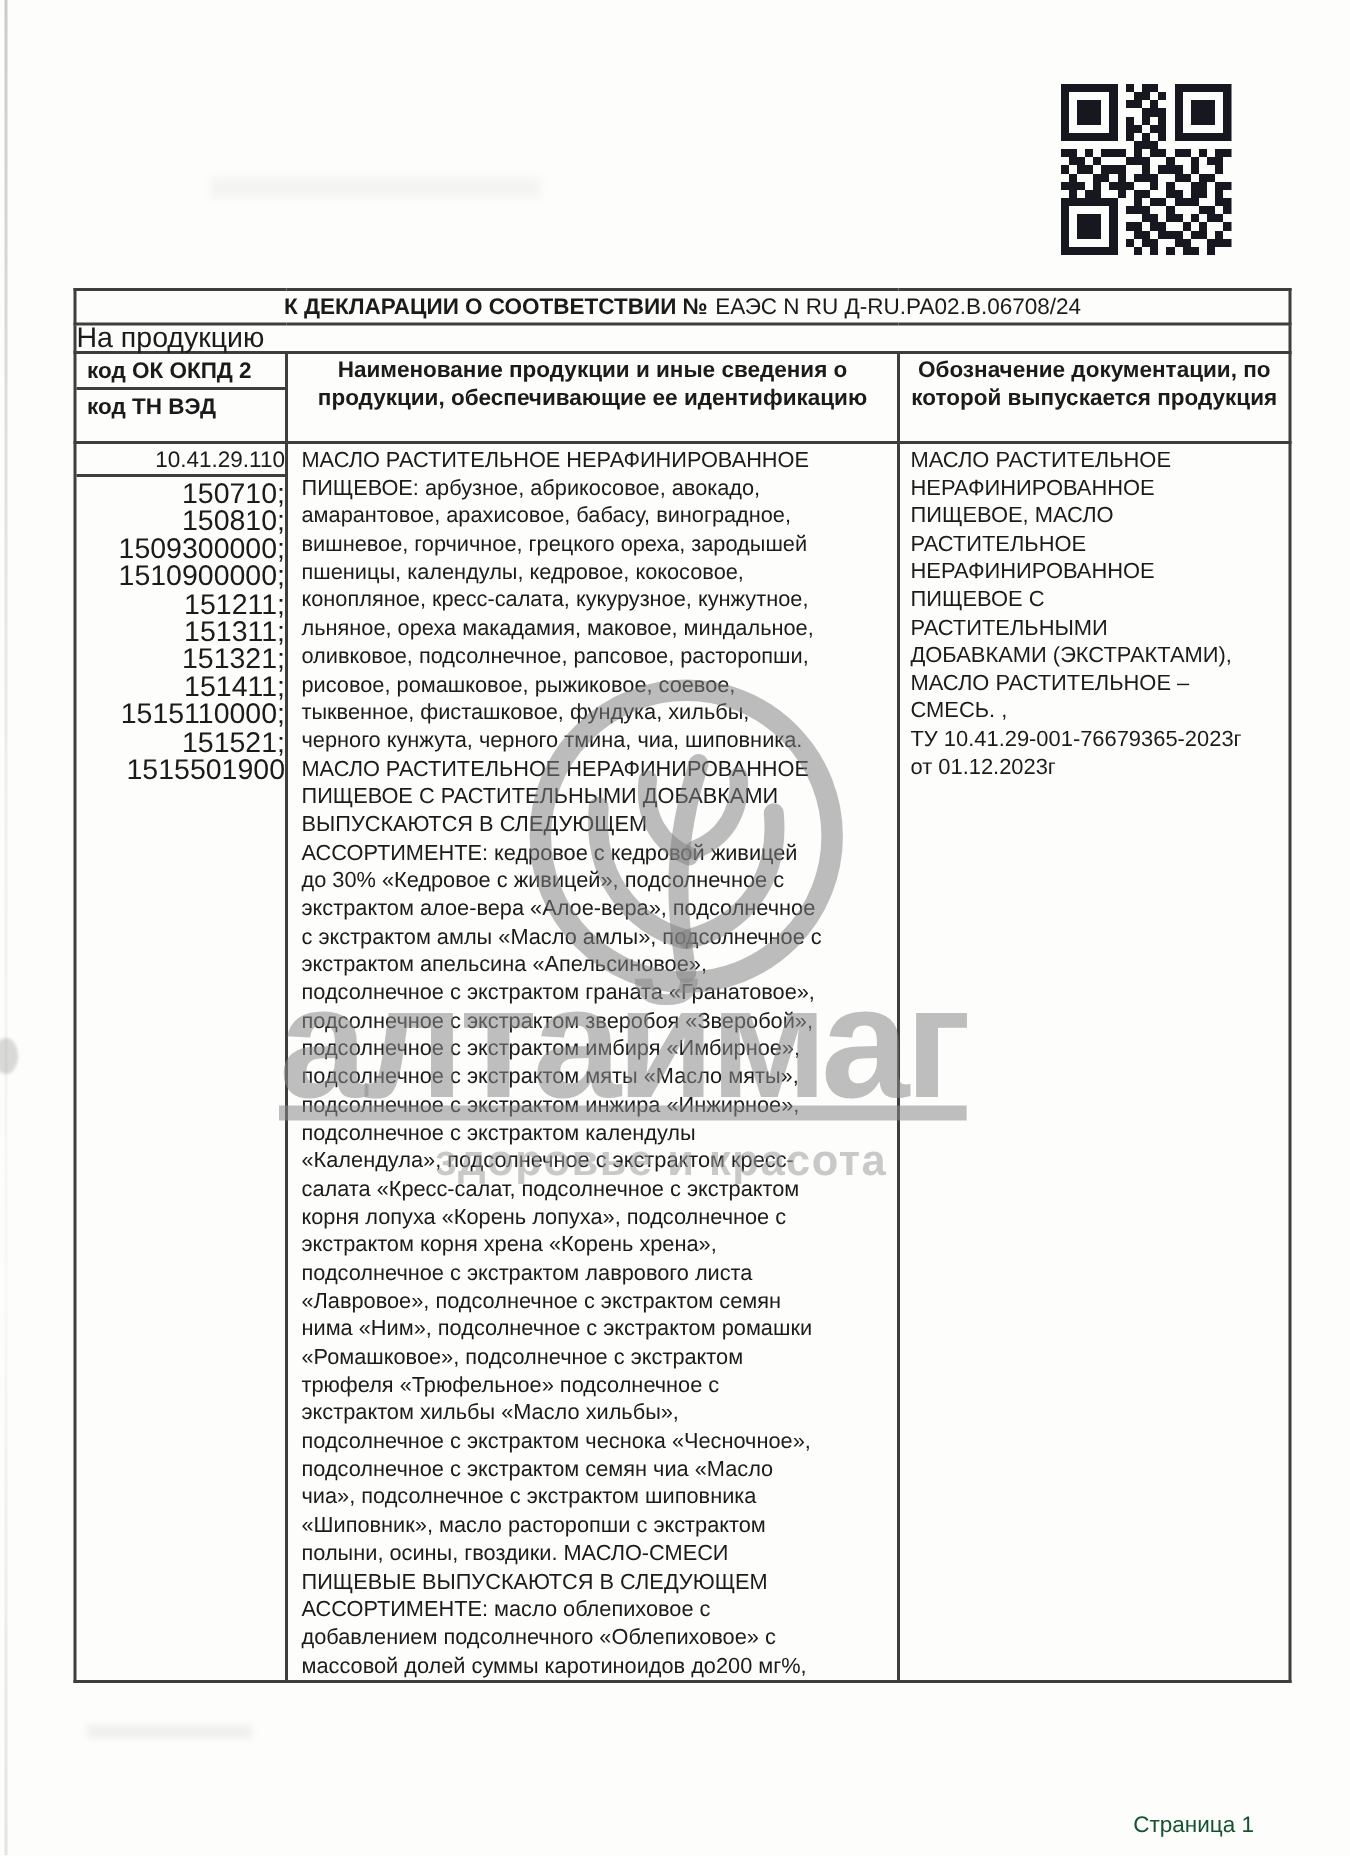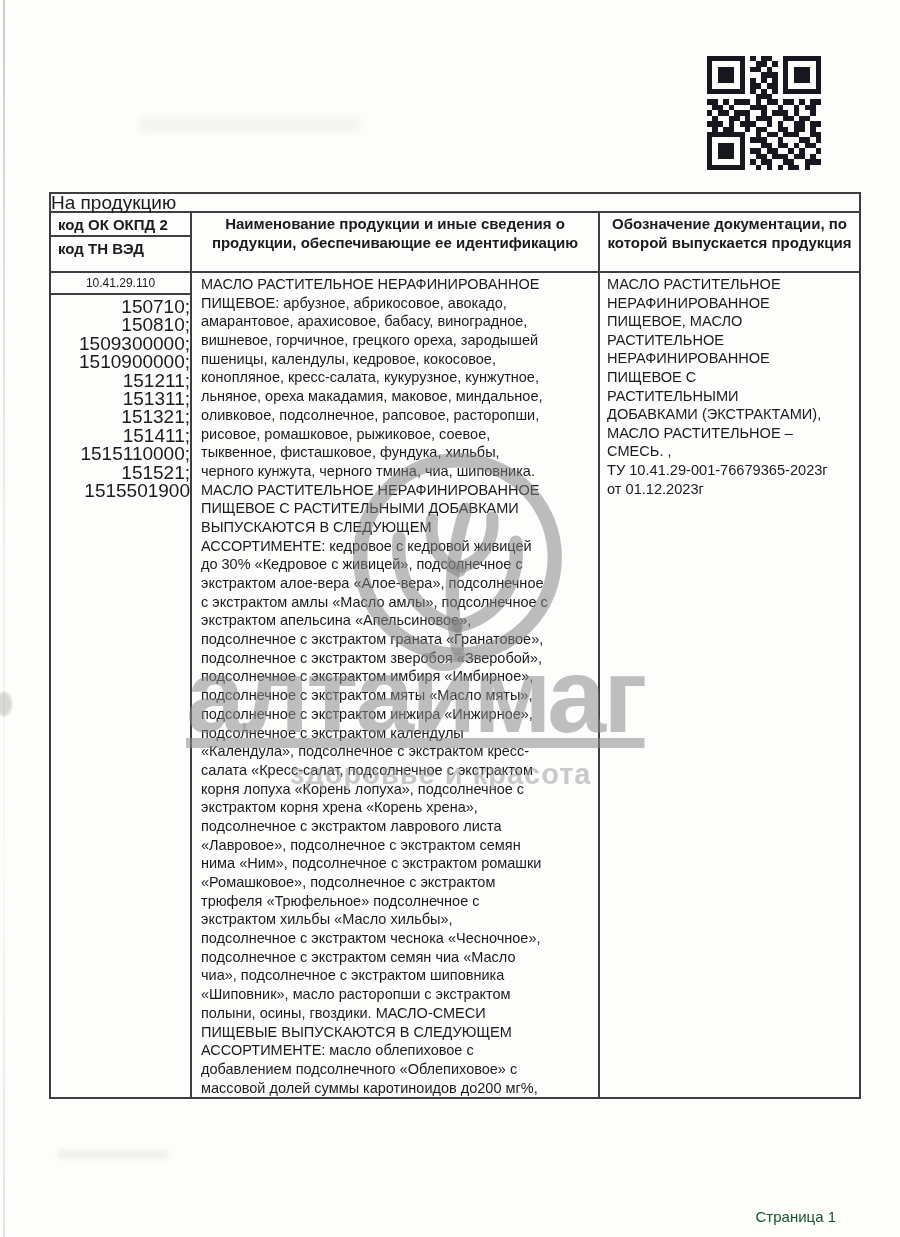--- a/index.html
+++ b/index.html
@@ -41,21 +41,21 @@
   .r2 td{height:20px;text-align:center;font-size:15px;line-height:21px;white-space:nowrap;}
   .r2 .lbl{font-weight:bold;}
   .r2 .num{margin-left:5px;font-weight:normal;}
   .r3 td{height:16px;text-align:left;font-size:19px;line-height:17px;}
   .rhead td{height:56px;font-weight:bold;font-size:15px;}
   .c1h{padding:0;}
   .c1h-top{height:22px;line-height:23px;border-bottom:2px solid #3e3e3e;padding-left:7px;}
   .c1h-bot{line-height:21px;padding-left:7px;padding-top:1px;}
   .c2h,.c3h{text-align:center;line-height:18.5px;padding-top:2px !important;border-radius:28px;}
   .rdata td{height:820px;}
-  .okpd{height:20px;line-height:21px;border-bottom:2px solid #3e3e3e;text-align:center;font-size:12px;}
+  .okpd{height:20px;line-height:21px;border-bottom:2px solid #3e3e3e;text-align:right;font-size:15px;}
   .tnved{padding-top:3px;text-align:right;font-size:19px;line-height:18.4px;white-space:pre-line;}
   .c2d{padding:2px 8px 0 9px !important;font-size:14.5px;line-height:18.68px;white-space:pre-line;text-align:left;}
   .c3d{padding:2px 4px 0 7px !important;font-size:14.6px;line-height:18.6px;white-space:pre-line;text-align:left;}
 
   
   .wm-emblem{
     position:absolute;left:350px;top:450px;width:215px;height:215px;
     color:rgba(128,128,128,.52);pointer-events:none;
   }
   .wm-brand{
@@ -334,20 +334,23 @@
       <rect x="18" y="20" width="1" height="1"></rect>
     </svg>
 
   <table class="doc-table">
     <colgroup>
       <col style="width:141px">
       <col style="width:408px">
       <col style="width:261px">
     </colgroup>
     <tbody>
+    <tr class="r2">
+      <td colspan="3"><span class="lbl">К ДЕКЛАРАЦИИ О СООТВЕТСТВИИ №</span><span class="num">ЕАЭС N RU Д-RU.РА02.В.06708/24</span></td>
+    </tr>
     <tr class="r3">
       <td colspan="3">На продукцию</td>
     </tr>
     <tr class="rhead">
       <td class="c1h">
         <div class="c1h-top">код ОК ОКПД 2</div>
         <div class="c1h-bot">код ТН ВЭД</div>
       </td>
       <td class="c2h">Наименование продукции и иные сведения о продукции, обеспечивающие ее идентификацию</td>
       <td class="c3h">Обозначение документации, по которой выпускается продукция</td>

